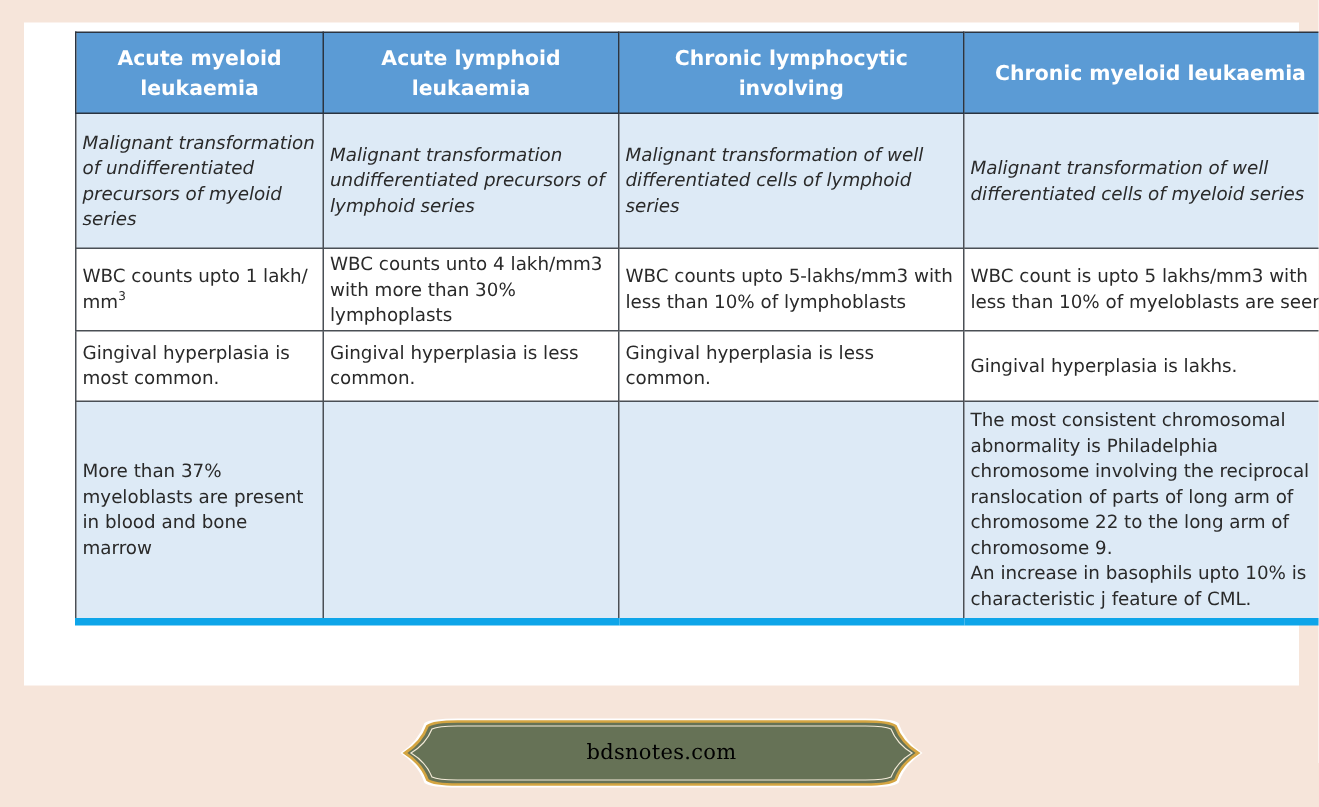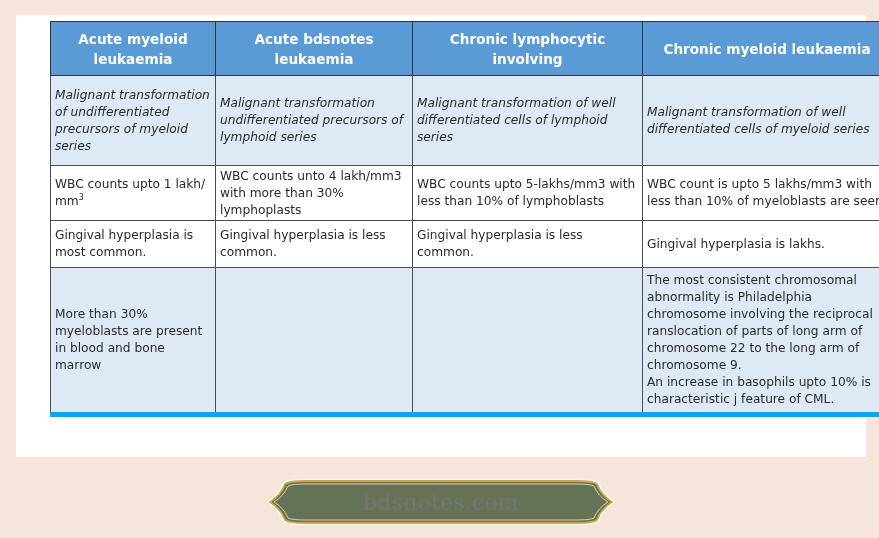--- a/index.html
+++ b/index.html
@@ -59,41 +59,41 @@
     position: absolute;
     left: 265px; top: 476px;
     width: 352px; height: 52px;
   }
   .banner svg { position: absolute; left: 0; top: 0; }
   .banner-text {
     position: absolute;
     left: 0; top: 0; width: 352px; height: 52px;
     display: flex; align-items: center; justify-content: center;
     font-family: "DejaVu Serif", "Liberation Serif", serif;
-    font-size: 22px;
-    color: #737373;
+    font-size: 14px;
+    color: #000000;
     letter-spacing: 0.2px;
   }
 </style>
 </head>
 <body>
 
 <div class="panel"></div>
 
 <table class="cmp">
   <colgroup>
     <col style="width:165px">
     <col style="width:197px">
     <col style="width:230px">
     <col style="width:249px">
   </colgroup>
   <thead>
     <tr>
       <th>Acute myeloid leukaemia</th>
-      <th>Acute bdsnotes leukaemia</th>
+      <th>Acute lymphoid leukaemia</th>
       <th>Chronic lymphocytic involving</th>
       <th>Chronic myeloid leukaemia</th>
     </tr>
   </thead>
   <tbody>
     <tr class="shade r1">
       <td>Malignant transformation of undifferentiated precursors of myeloid series</td>
       <td>Malignant transformation undifferentiated precursors of lymphoid series</td>
       <td>Malignant transformation of well differentiated cells of lymphoid series</td>
       <td>Malignant transformation of well differentiated cells of myeloid series</td>
@@ -104,21 +104,21 @@
       <td>WBC counts upto 5-lakhs/mm3 with less than 10% of lymphoblasts</td>
       <td>WBC count is upto 5 lakhs/mm3 with less than 10% of myeloblasts are seen</td>
     </tr>
     <tr class="plain r4">
       <td>Gingival hyperplasia is most common.</td>
       <td>Gingival hyperplasia is less common.</td>
       <td>Gingival hyperplasia is less common.</td>
       <td>Gingival hyperplasia is lakhs.</td>
     </tr>
     <tr class="shade r5">
-      <td>More than 30% myeloblasts are present in blood and bone marrow</td>
+      <td>More than 37% myeloblasts are present in blood and bone marrow</td>
       <td></td>
       <td></td>
       <td>
           <div>The most consistent chromosomal abnormality is Philadelphia chromosome involving the reciprocal ranslocation of parts of long arm of chromosome 22 to the long arm of chromosome 9.</div>
           <div>An increase in basophils upto 10% is characteristic j feature of CML.</div>
         </td>
     </tr>
   </tbody>
 </table>
 

